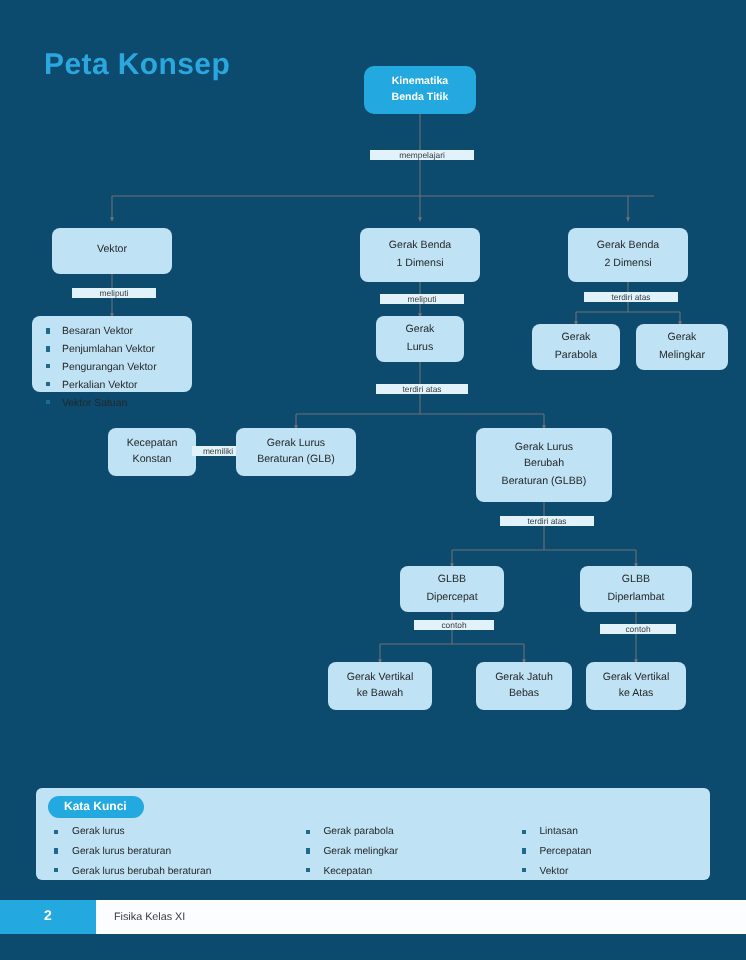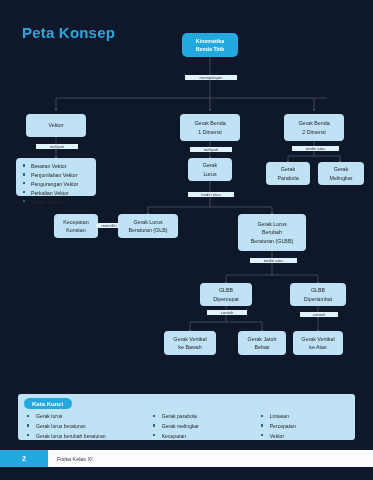--- a/index.html
+++ b/index.html
@@ -5,21 +5,21 @@
   html,body{margin:0;padding:0;}
   body{
     width:373px;height:480px;
     background:#e2f2fb;
     font-family:"Liberation Sans", sans-serif;
     overflow:hidden;
     position:relative;
   }
   .page{
     position:absolute;left:0;top:0;width:373px;height:480px;
-    background:#0f172a;
+    background:#0c4a6e;
   }
   
   .title{
     position:absolute;left:22px;top:24px;
     font-size:15px;font-weight:bold;color:#2ba7dd;
     letter-spacing:.2px;
   }
   
   .canvas{position:absolute;left:0;top:0;width:373px;height:400px;}
   svg.lines{position:absolute;left:0;top:0;width:373px;height:400px;}

